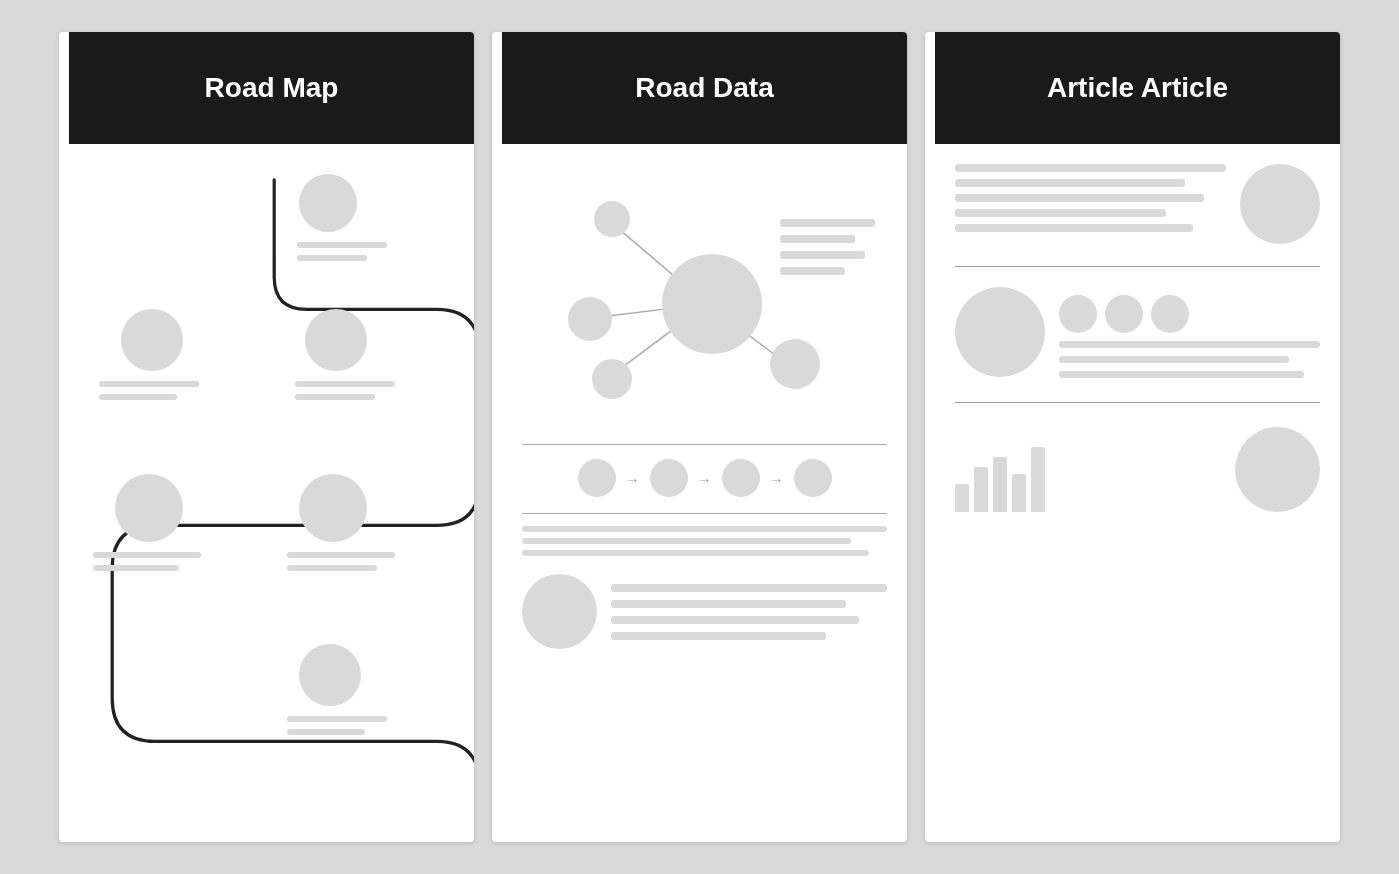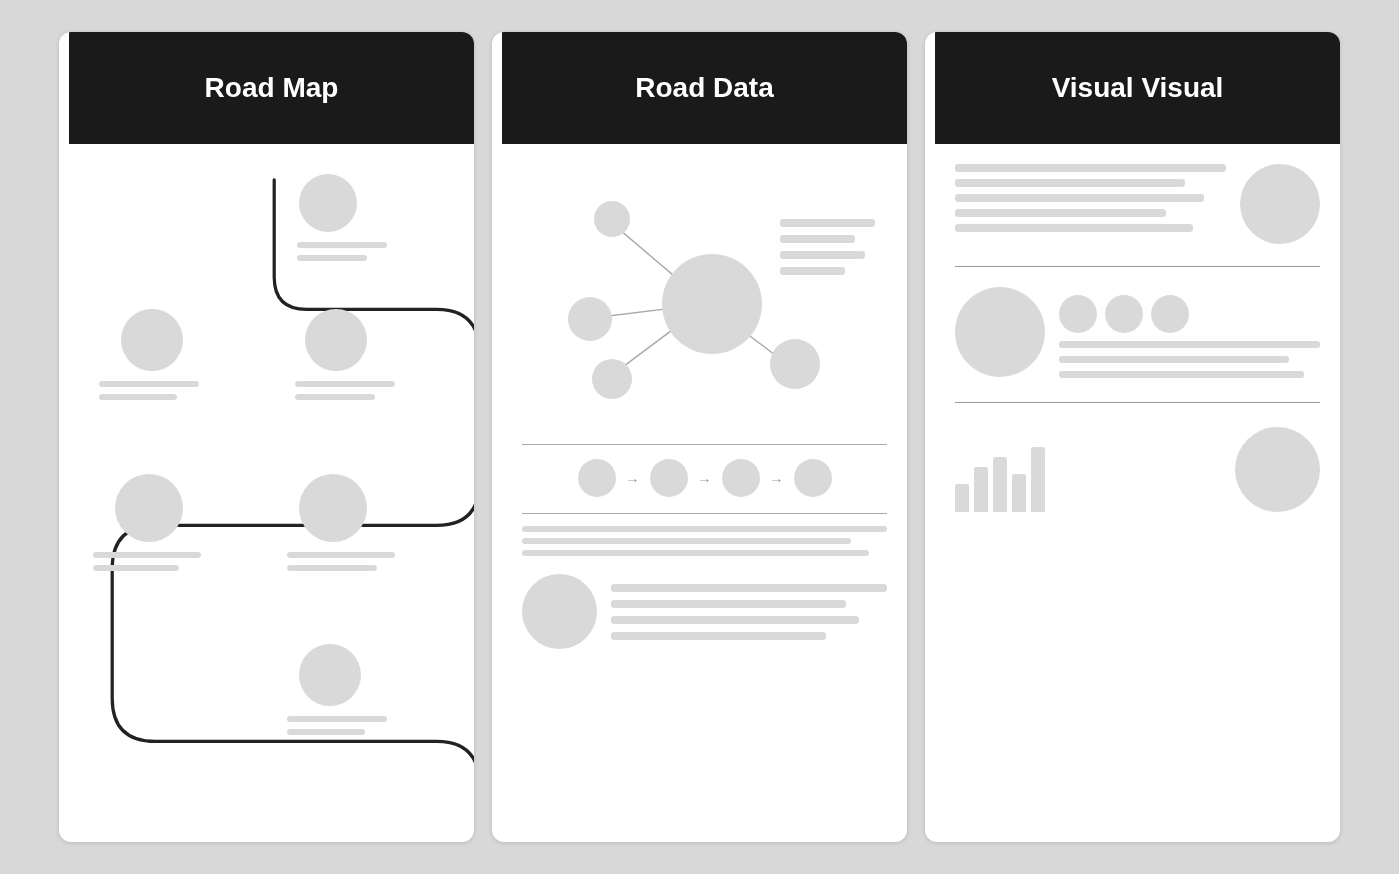--- a/index.html
+++ b/index.html
@@ -15,21 +15,21 @@
     }
 
     .cards-container {
       display: flex;
       gap: 18px;
       padding: 30px;
     }
 
     .card {
       background: #fff;
-      border-radius: 12px;
+      border-radius: 4px;
       overflow: hidden;
       width: 415px;
       height: 810px;
       box-shadow: 0 1px 4px rgba(0,0,0,0.15);
       display: flex;
       flex-direction: column;
       padding-left: 10px;
     }
 
     .card-header {
@@ -350,21 +350,21 @@
           <div style="height:8px;background:#d9d9d9;border-radius:3px;width:85%;"></div>
           <div style="height:8px;background:#d9d9d9;border-radius:3px;width:90%;"></div>
           <div style="height:8px;background:#d9d9d9;border-radius:3px;width:78%;"></div>
         </div>
       </div>
 
     </div>
   </div>
 
   <div class="card">
-    <div class="card-header">Visual Visual</div>
+    <div class="card-header">Article Article</div>
     <div class="card-body va-body">
 
       <div class="va-top-section">
         <div class="va-text-block">
           <div class="va-text-line" style="width:100%;"></div>
           <div class="va-text-line" style="width:85%;"></div>
           <div class="va-text-line" style="width:92%;"></div>
           <div class="va-text-line" style="width:78%;"></div>
           <div class="va-text-line" style="width:88%;"></div>
         </div>

